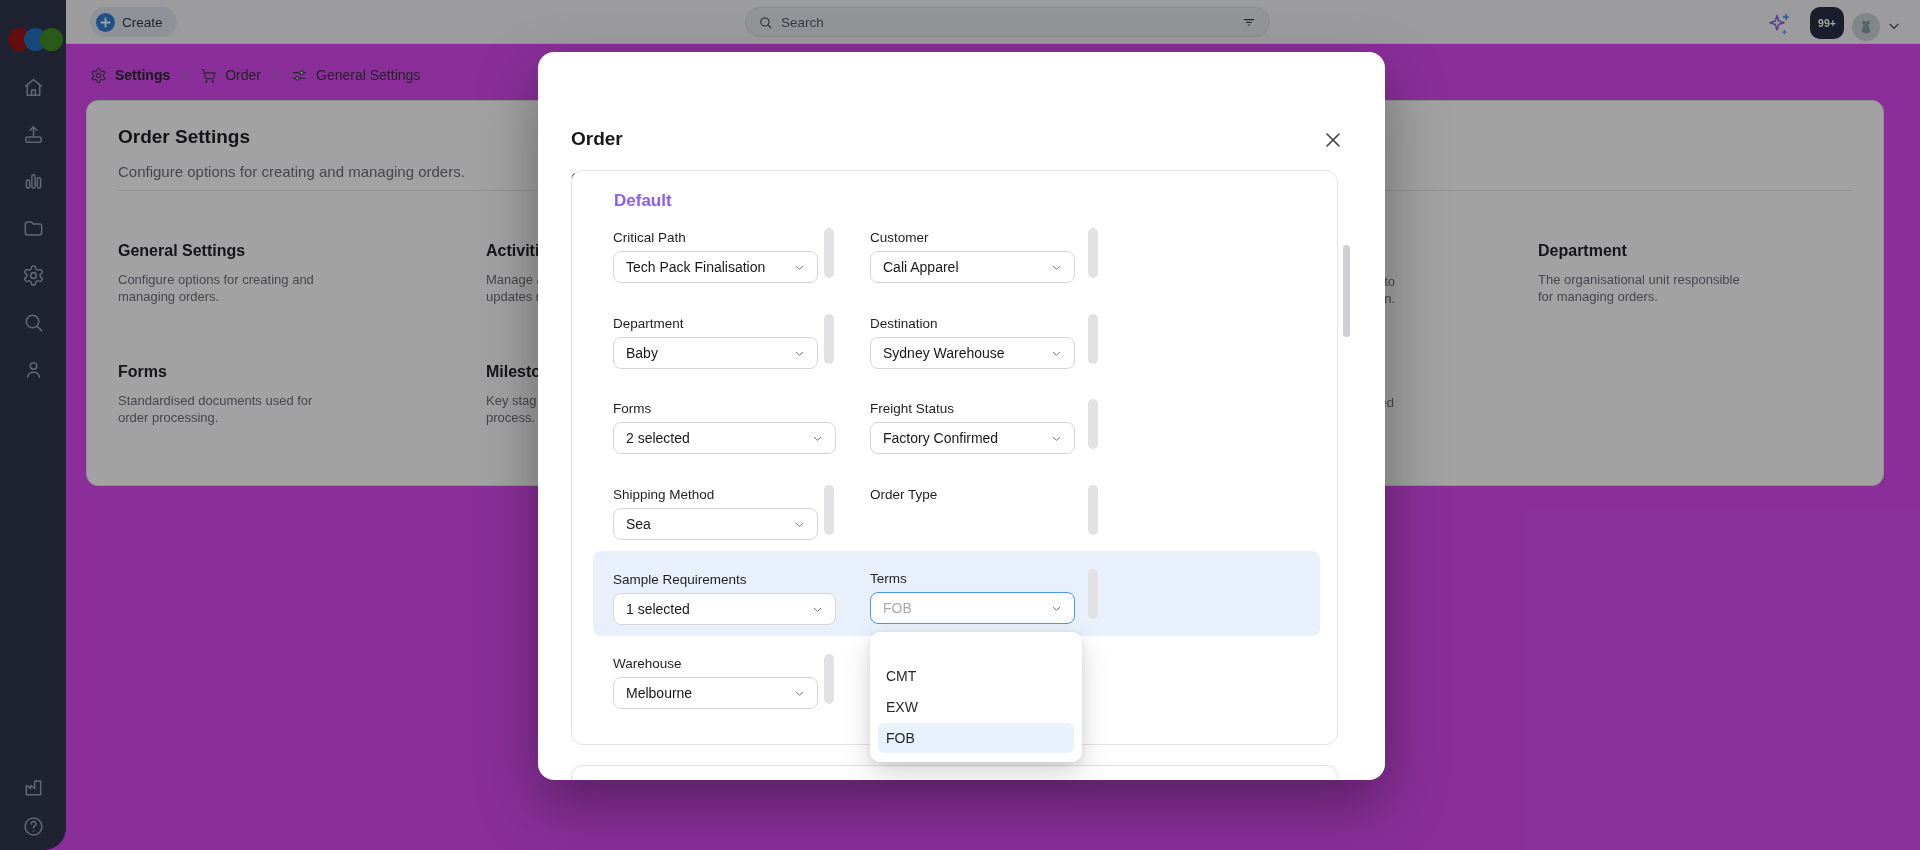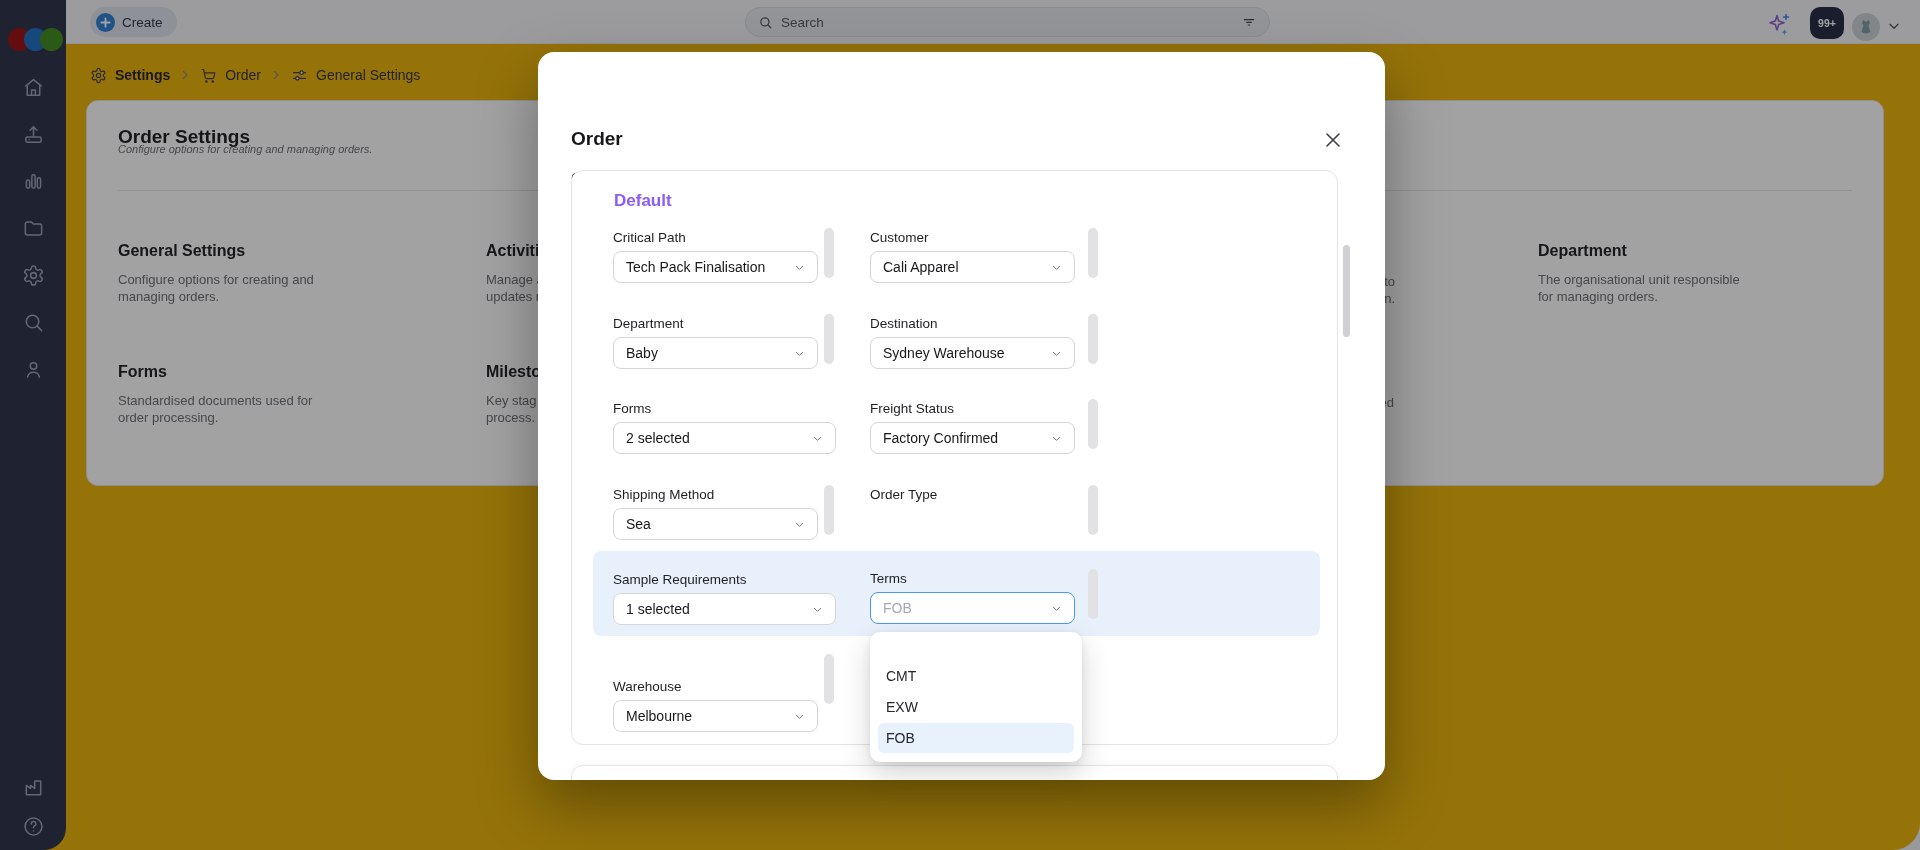--- a/index.html
+++ b/index.html
@@ -1,20 +1,20 @@
 <!DOCTYPE html>
 <html><head>
 <meta charset="utf-8">
 <style>
   * { margin:0; padding:0; box-sizing:border-box; }
   html,body { width:1920px; height:850px; overflow:hidden; }
   body { font-family:"Liberation Sans", sans-serif; background:#f0f0f2; position:relative; }
 
   
-  .page-layer { position:absolute; inset:0; background:#eab308;border-radius:27px; }
+  .page-layer { position:absolute; inset:0; background:#d946ef; }
 
   
   .sidebar { position:absolute; left:0; top:0; width:66px; height:850px; background:#2a3148;
              border-bottom-right-radius:22px; z-index:2; }
   .logo { position:absolute; left:8px; top:18px; width:56px; height:24px; }
   .logo i { position:absolute; width:23px; height:23px; border-radius:50%; top:10px; }
   .logo .c1 { left:0; background:#9c0f0f; }
   .logo .c2 { left:16px; background:#1e6fc0; }
   .logo .c3 { left:32px; background:#3f8c1e; }
   .side-icons { position:absolute; left:0; top:76px; width:66px; display:flex; flex-direction:column; gap:24px; align-items:center; }
@@ -49,21 +49,21 @@
   .bc-item { display:flex; align-items:center; gap:8px; cursor:pointer; }
   .bc-ic { width:17px; height:17px; color:#3f3f46; }
   .bc-label { font-size:14px; color:#333338; }
   .bc-label.first { font-weight:600; color:#242428; }
   .bc-sep { width:12px; height:12px; color:#85858d; }
 
   
   .page-card { position:absolute; left:86px; top:100px; width:1798px; height:386px; background:#fff;
                border:1px solid #e3e3e6; border-radius:12px; }
   .ps-title { position:absolute; left:31px; top:25px; font-size:19px; font-weight:600; color:#1c1c20; }
-  .ps-sub { position:absolute; left:31px; top:42px; font-size:11px; color:#6d6d74;font-style:italic; }
+  .ps-sub { position:absolute; left:31px; top:62px; font-size:15px; color:#6d6d74; }
   .ps-divider { position:absolute; left:31px; right:31px; top:89px; height:1px; background:#e6e6e9; }
   .tile { position:absolute; width:300px; cursor:pointer; }
   .tile-title { font-size:16px; font-weight:600; color:#202024; margin-bottom:12px; }
   .tile-desc { font-size:13px; line-height:16.5px; color:#6d6d74; }
   .frag { position:absolute; width:44px; text-align:right; font-size:13px; color:#6d6d74; }
 
   
   .overlay { position:absolute; inset:0; background:rgba(10,11,14,0.38); z-index:40; }
 
   
@@ -424,21 +424,21 @@
       <div class="select focused">
         <span class="sval placeholder">FOB</span>
         <span class="chev">
             <svg viewBox="0 0 24 24" fill="none" stroke="currentColor" stroke-width="1.6" stroke-linecap="round">
               <path d="m7 10 5 5 5-5"></path>
             </svg>
           </span>
       </div>
     </div>
 
-    <div class="fgroup" style="left:41px; top:508px;">
+    <div class="fgroup" style="left:41px; top:485px;">
       <div class="flabel">Warehouse</div>
       <div class="select">
         <span class="sval">Melbourne</span>
         <span class="chev">
             <svg viewBox="0 0 24 24" fill="none" stroke="currentColor" stroke-width="1.6" stroke-linecap="round">
               <path d="m7 10 5 5 5-5"></path>
             </svg>
           </span>
       </div>
     </div>

